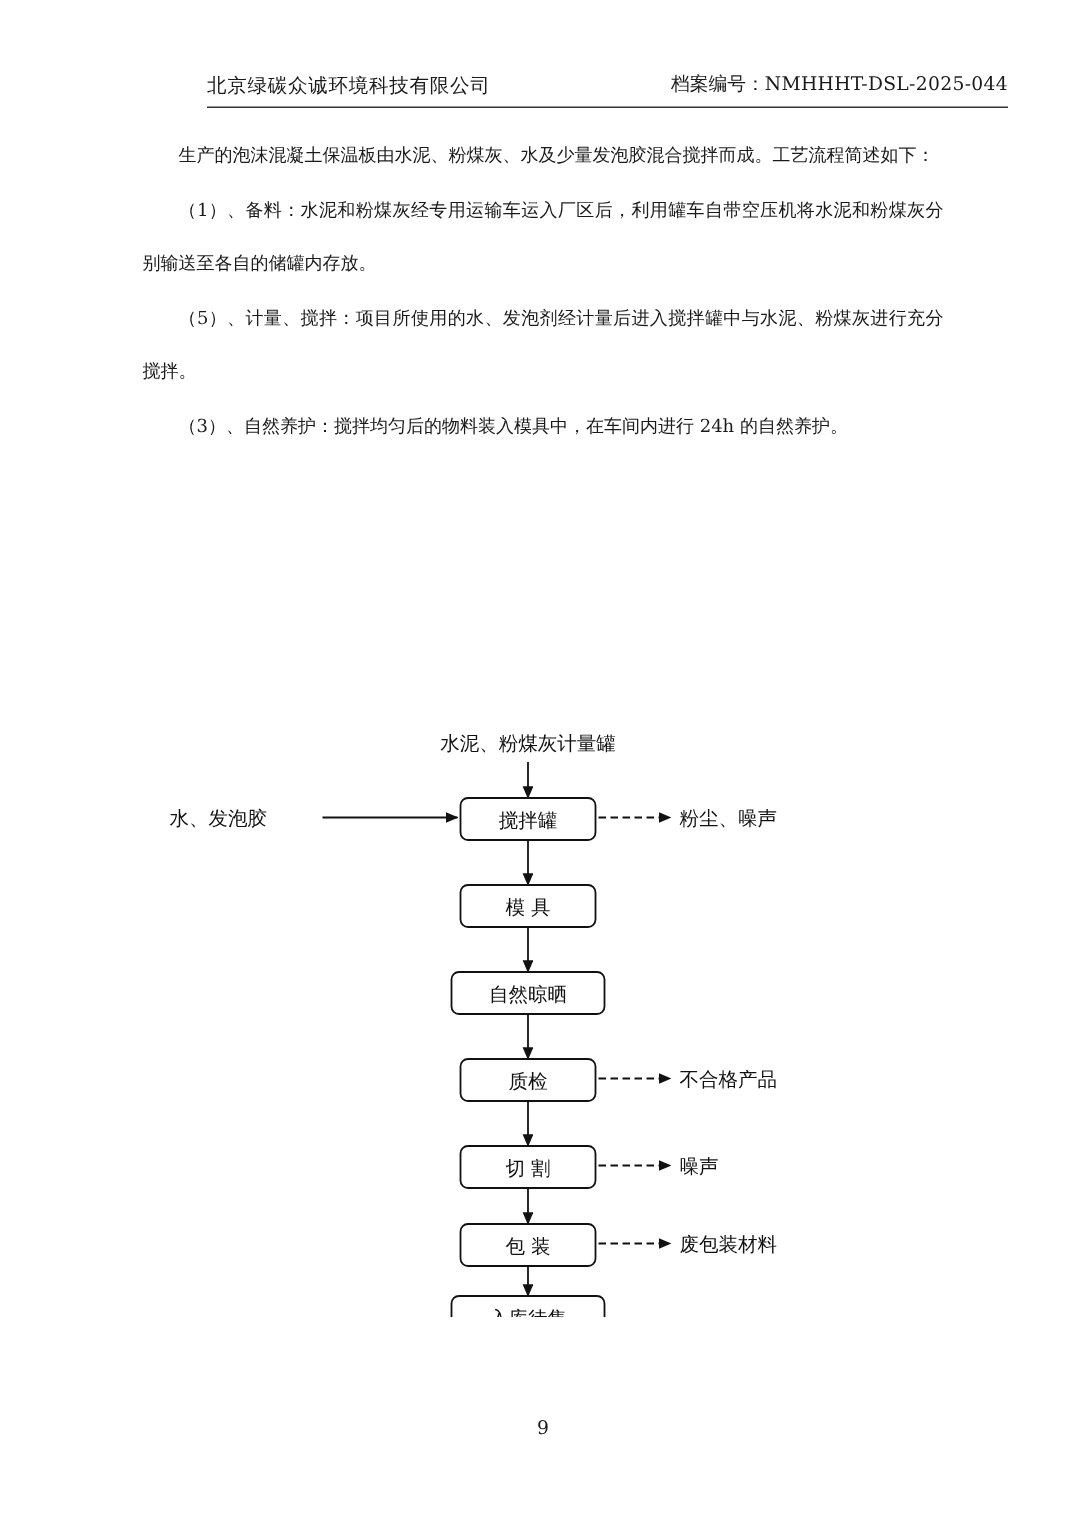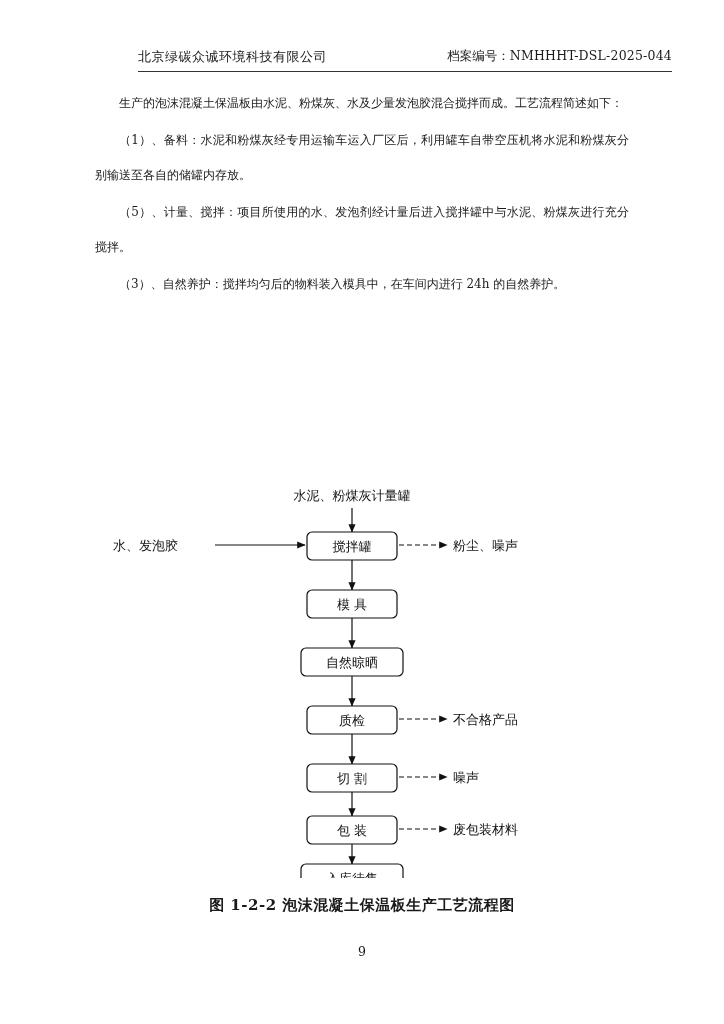--- a/index.html
+++ b/index.html
@@ -170,18 +170,17 @@
       <text class="box-text" x="257" y="357" text-anchor="middle">包 装</text>
 
       <line x1="304" y1="351" x2="352" y2="351" stroke="#111" stroke-width="1.2" stroke-dasharray="5,3" marker-end="url(#arrow)"></line>
       <text class="side-text" x="358" y="356" text-anchor="start">废包装材料</text>
 
       <line x1="257" y1="366" x2="257" y2="386" stroke="#111" stroke-width="1.2" marker-end="url(#arrow)"></line>
 
       <rect x="206" y="386" width="102" height="28" rx="5" ry="5" fill="#fff" stroke="#111" stroke-width="1.2"></rect>
       <text class="box-text" x="257" y="405" text-anchor="middle">入库待售</text>
     </svg>
-    <div class="fig-caption" style="top:418px;">图 1-2-2 泡沫混凝土保温板生产工艺流程图</div>
   </div>
 
   <div class="page-number">9</div>
 
 </div>
 
 </body></html>

